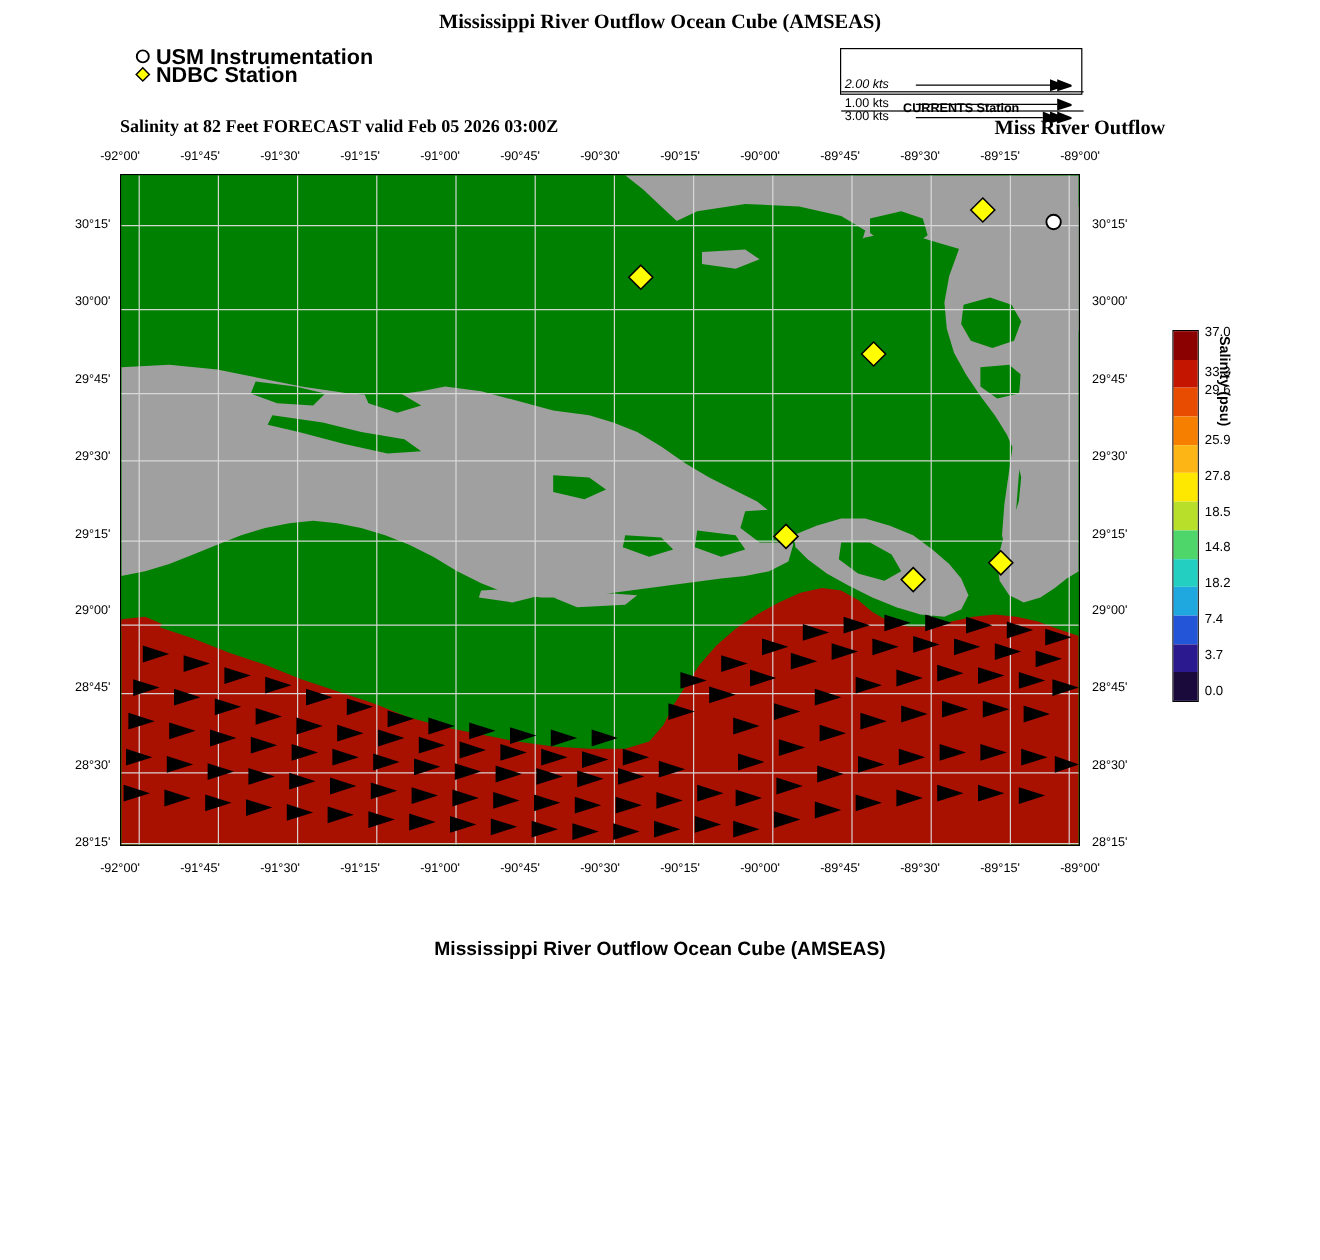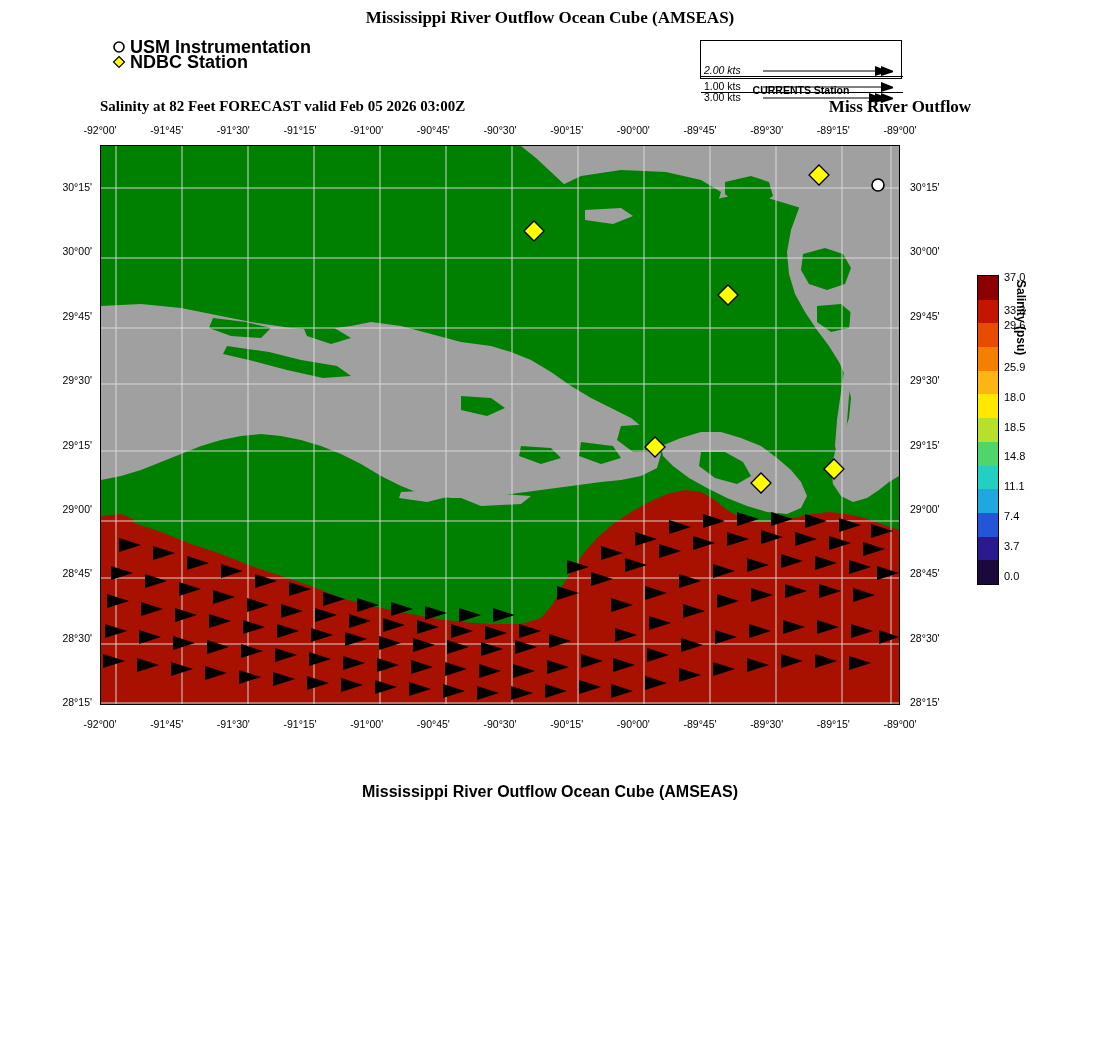--- a/index.html
+++ b/index.html
@@ -509,21 +509,21 @@
     <div class="cb-seg" style="height: 7.69231%; background: rgb(31, 168, 224);"></div>
     <div class="cb-seg" style="height: 7.69231%; background: rgb(34, 85, 216);"></div>
     <div class="cb-seg" style="height: 7.69231%; background: rgb(43, 26, 143);"></div>
     <div class="cb-seg" style="height: 7.69231%; background: rgb(26, 10, 60);"></div>
   </div>
 <div id="colorbar-ticks">
     <div class="cb-tick-lab" style="top: 277px;">37.0</div>
     <div class="cb-tick-lab" style="top: 310px;">33.3</div>
     <div class="cb-tick-lab" style="top: 325px;">29.6</div>
     <div class="cb-tick-lab" style="top: 366.7px;">25.9</div>
-    <div class="cb-tick-lab" style="top: 396.6px;">18.0</div>
+    <div class="cb-tick-lab" style="top: 396.6px;">27.8</div>
     <div class="cb-tick-lab" style="top: 426.5px;">18.5</div>
     <div class="cb-tick-lab" style="top: 456.4px;">14.8</div>
-    <div class="cb-tick-lab" style="top: 486.3px;">11.1</div>
+    <div class="cb-tick-lab" style="top: 486.3px;">18.2</div>
     <div class="cb-tick-lab" style="top: 516.2px;">7.4</div>
     <div class="cb-tick-lab" style="top: 546.1px;">3.7</div>
     <div class="cb-tick-lab" style="top: 576px;">0.0</div>
   </div>
 <div class="abs" id="colorbar-title">Salinity (psu)</div>
 
 </body></html>

